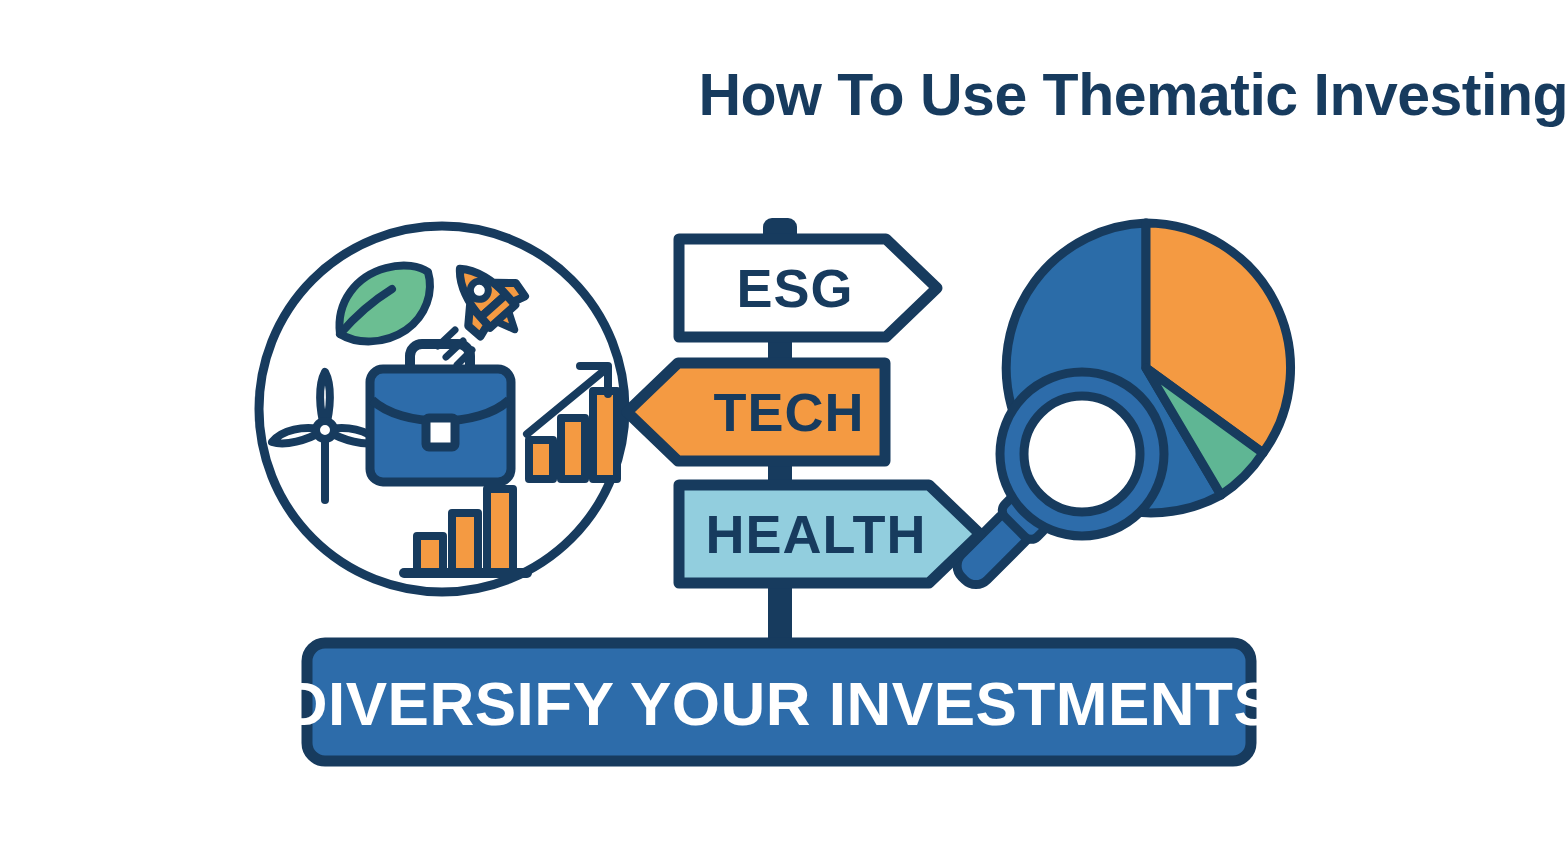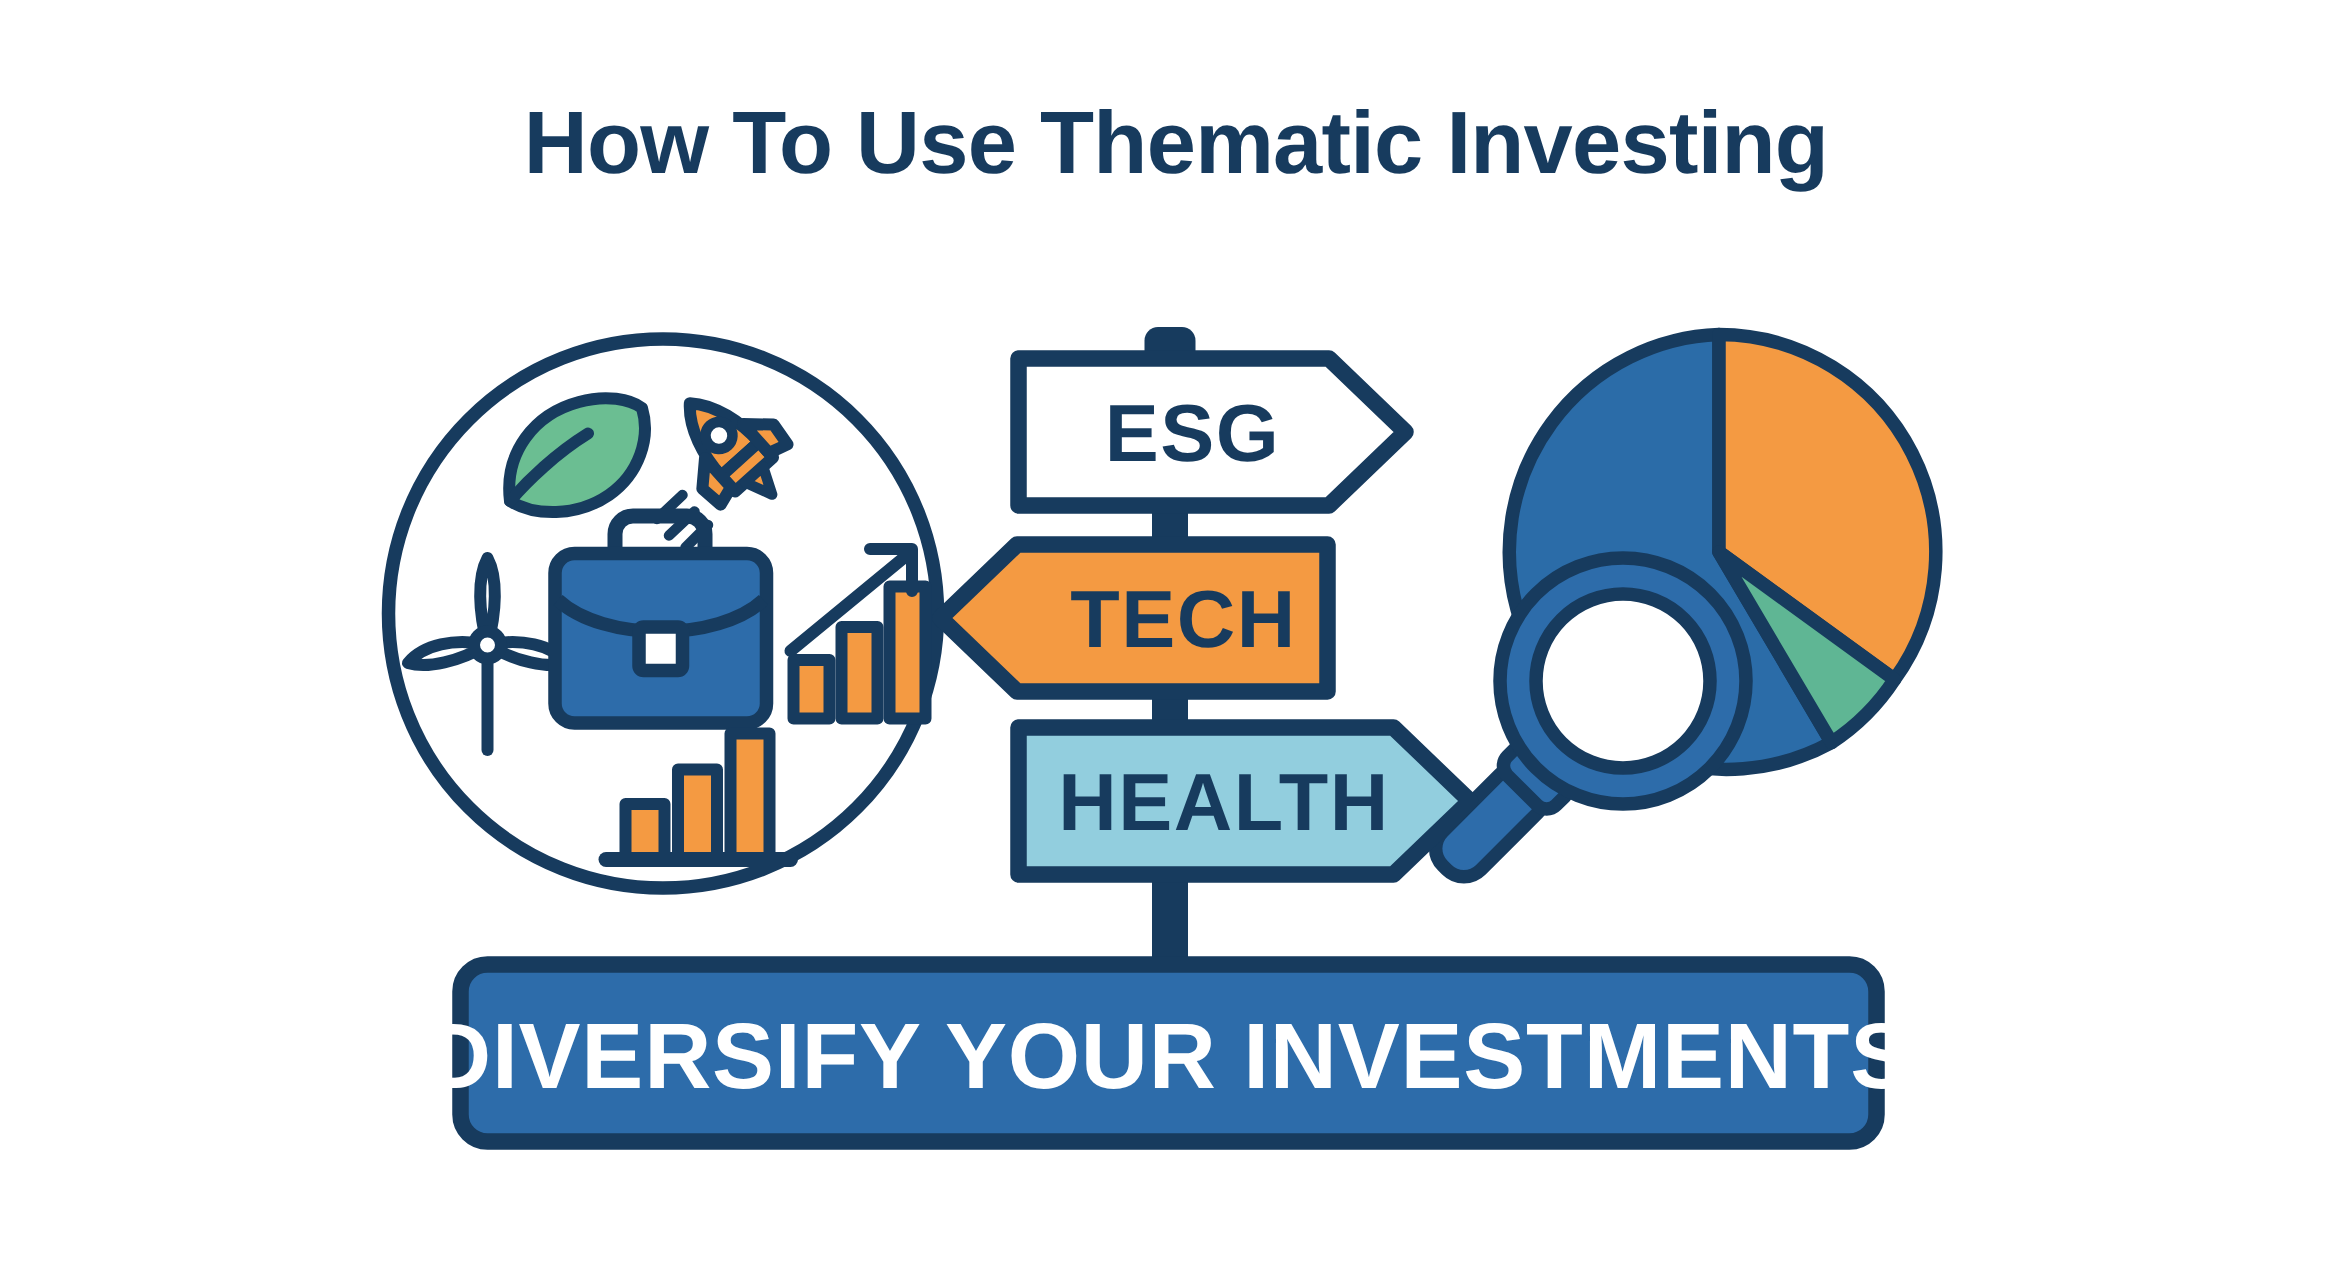--- a/index.html
+++ b/index.html
@@ -15,21 +15,21 @@
     width:1568px;
     height:855px;
     background:#ffffff;
   }
 
   
   #title-block {
     position:absolute;
     left:0; top:62px;
     width:1568px;
-    text-align:center;
+    text-align:right;
     color:#173B5E;
     font-weight:bold;
     font-size:59px;
     line-height:1.12;
     letter-spacing:-0.5px;
   }
   #title-block .tline { display:block; }
 
   
   #art {

